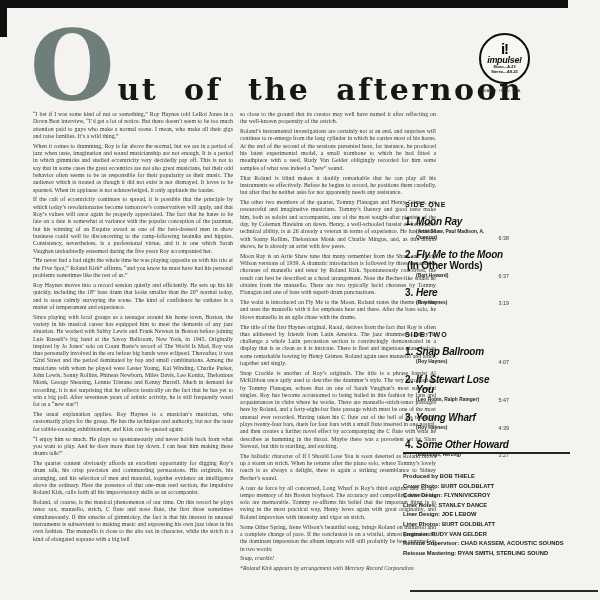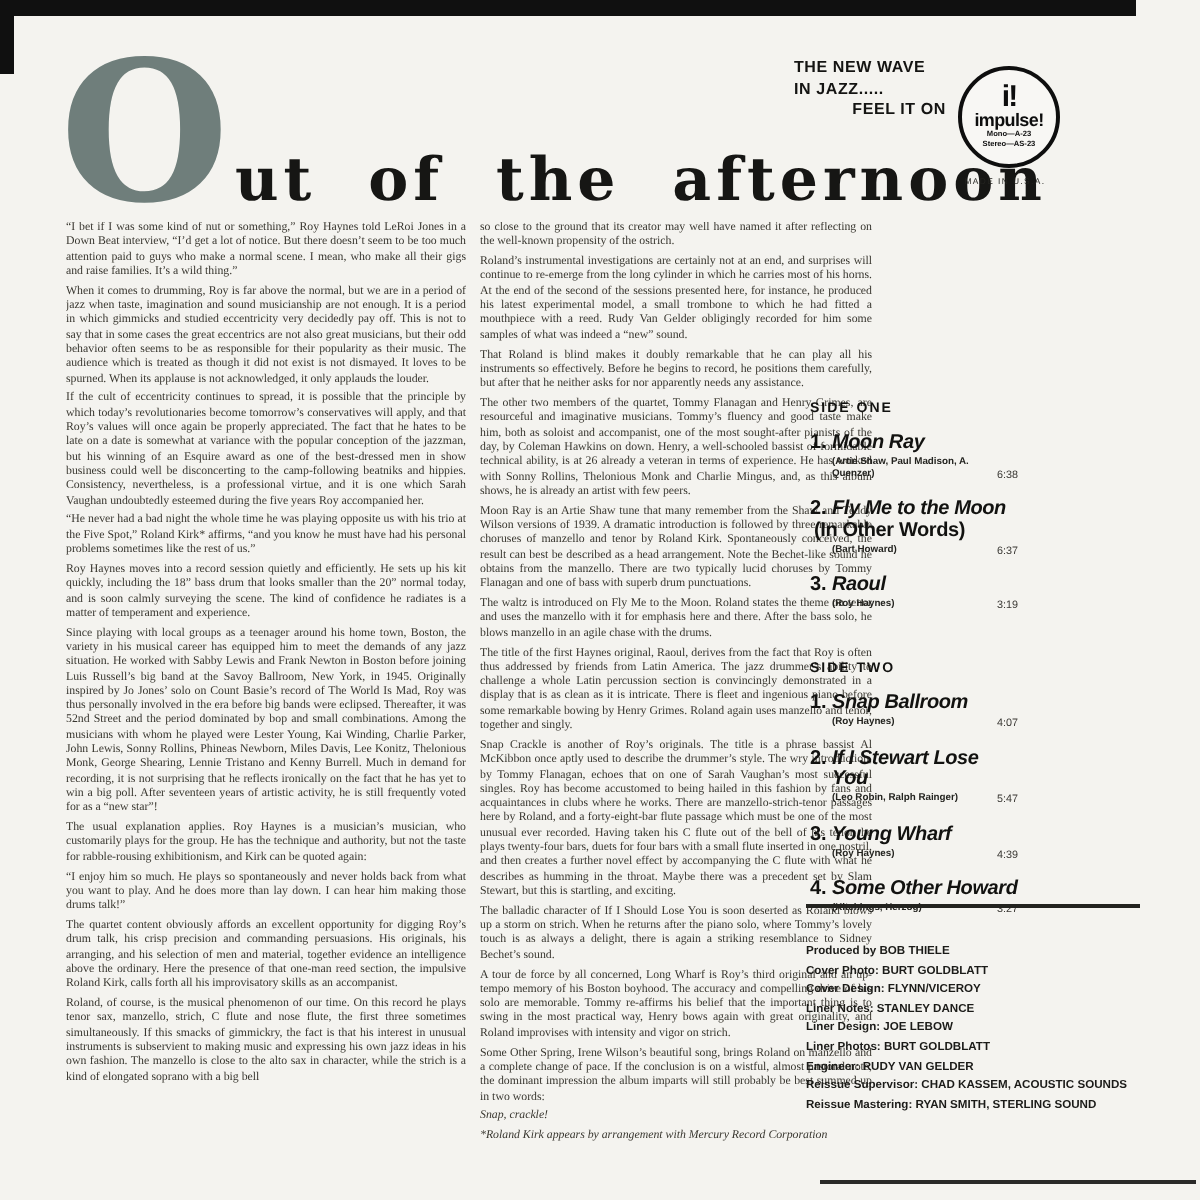--- a/index.html
+++ b/index.html
@@ -28,21 +28,21 @@
 
   
   .tagline{position:absolute;left:397px;top:29px;width:76px;font-family:"Liberation Sans",sans-serif;
     font-weight:bold;font-size:8px;line-height:10.5px;letter-spacing:.3px;color:#141412;}
   .tagline .r{text-align:right;}
 
   .logo-circle{position:absolute;left:479px;top:33px;width:47px;height:47px;border:2.5px solid #0e0e0e;
     border-radius:50%;background:#f8f7f4;display:flex;flex-direction:column;align-items:center;justify-content:center;
     font-family:"Liberation Sans",sans-serif;color:#0e0e0e;}
   .logo-mark{font-weight:bold;font-size:15px;line-height:13px;letter-spacing:-1px;}
-  .logo-brand{font-weight:bold;font-size:9px;line-height:10px;letter-spacing:-.3px;}
+  .logo-brand{font-weight:bold;font-size:9px;line-height:10px;letter-spacing:-.3px;font-style:italic;}
   .logo-cat{font-weight:bold;font-size:3.8px;line-height:4.6px;}
   .made-in{position:absolute;left:474px;top:88px;width:57px;text-align:center;
     font-family:"Liberation Sans",sans-serif;font-size:4.2px;letter-spacing:.7px;color:#23231f;}
 
   
   .side-block{position:absolute;left:405px;width:104px;font-family:"Liberation Sans",sans-serif;color:#121210;}
   .side-one{top:201px;}
   .side-two{top:331px;}
   .side-header{font-weight:bold;font-size:7px;letter-spacing:1px;margin-bottom:8px;}
   .track{position:relative;margin-bottom:8.5px;}
@@ -95,25 +95,20 @@
       <p>The waltz is introduced on Fly Me to the Moon. Roland states the theme on tenor and uses the manzello with it for emphasis here and there. After the bass solo, he blows manzello in an agile chase with the drums.</p>
       <p>The title of the first Haynes original, Raoul, derives from the fact that Roy is often thus addressed by friends from Latin America. The jazz drummer’s ability to challenge a whole Latin percussion section is convincingly demonstrated in a display that is as clean as it is intricate. There is fleet and ingenious piano before some remarkable bowing by Henry Grimes. Roland again uses manzello and tenor, together and singly.</p>
       <p>Snap Crackle is another of Roy’s originals. The title is a phrase bassist Al McKibbon once aptly used to describe the drummer’s style. The wry introduction, by Tommy Flanagan, echoes that on one of Sarah Vaughan’s most successful singles. Roy has become accustomed to being hailed in this fashion by fans and acquaintances in clubs where he works. There are manzello-strich-tenor passages here by Roland, and a forty-eight-bar flute passage which must be one of the most unusual ever recorded. Having taken his C flute out of the bell of his tenor, he plays twenty-four bars, duets for four bars with a small flute inserted in one nostril, and then creates a further novel effect by accompanying the C flute with what he describes as humming in the throat. Maybe there was a precedent set by Slam Stewart, but this is startling, and exciting.</p>
       <p>The balladic character of If I Should Lose You is soon deserted as Roland blows up a storm on strich. When he returns after the piano solo, where Tommy’s lovely touch is as always a delight, there is again a striking resemblance to Sidney Bechet’s sound.</p>
       <p>A tour de force by all concerned, Long Wharf is Roy’s third original and an up-tempo memory of his Boston boyhood. The accuracy and compelling drive of his solo are memorable. Tommy re-affirms his belief that the important thing is to swing in the most practical way, Henry bows again with great originality, and Roland improvises with intensity and vigor on strich.</p>
       <p>Some Other Spring, Irene Wilson’s beautiful song, brings Roland on manzello and a complete change of pace. If the conclusion is on a wistful, almost pastoral note, the dominant impression the album imparts will still probably be best summed up in two words:</p>
       <p class="italic">Snap, crackle!</p>
       <p class="italic footnote">*Roland Kirk appears by arrangement with Mercury Record Corporation</p>
     </div>
 
-  <div class="tagline">
-    <div>THE NEW WAVE</div>
-    <div>IN JAZZ.....</div>
-    <div class="r">FEEL IT ON</div>
-  </div>
 
   <div class="logo-circle">
     <div class="logo-mark">i!</div>
     <div class="logo-brand">impulse!</div>
     <div class="logo-cat">Mono—A-23</div>
     <div class="logo-cat">Stereo—AS-23</div>
   </div>
   <div class="made-in">MADE IN U.S.A.</div>
 
   <div class="side-block side-one">
@@ -136,21 +131,21 @@
           </div>
           <div class="t-title2">(In Other Words)</div>
           <div class="t-meta">
             <span class="t-by">(Bart Howard)</span>
             <span class="t-time">6:37</span>
           </div>
         </div>
         <div class="track">
           <div class="t-head">
             <span class="t-num">3.</span>
-            <span class="t-title">Raoul</span>
+            <span class="t-title">Here</span>
           </div>
           <div class="t-meta">
             <span class="t-by">(Roy Haynes)</span>
             <span class="t-time">3:19</span>
           </div>
         </div>
       </div>
   </div>
 
   <div class="side-block side-two">

